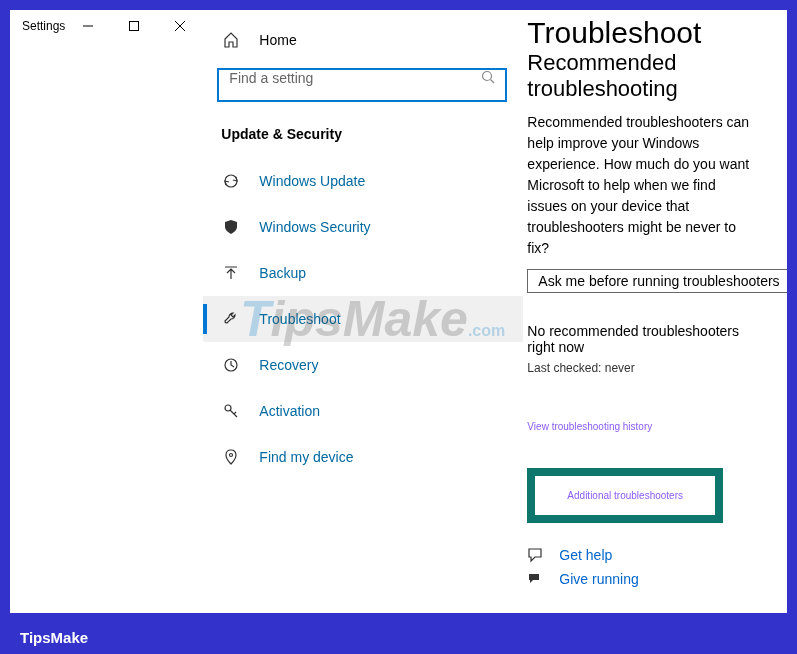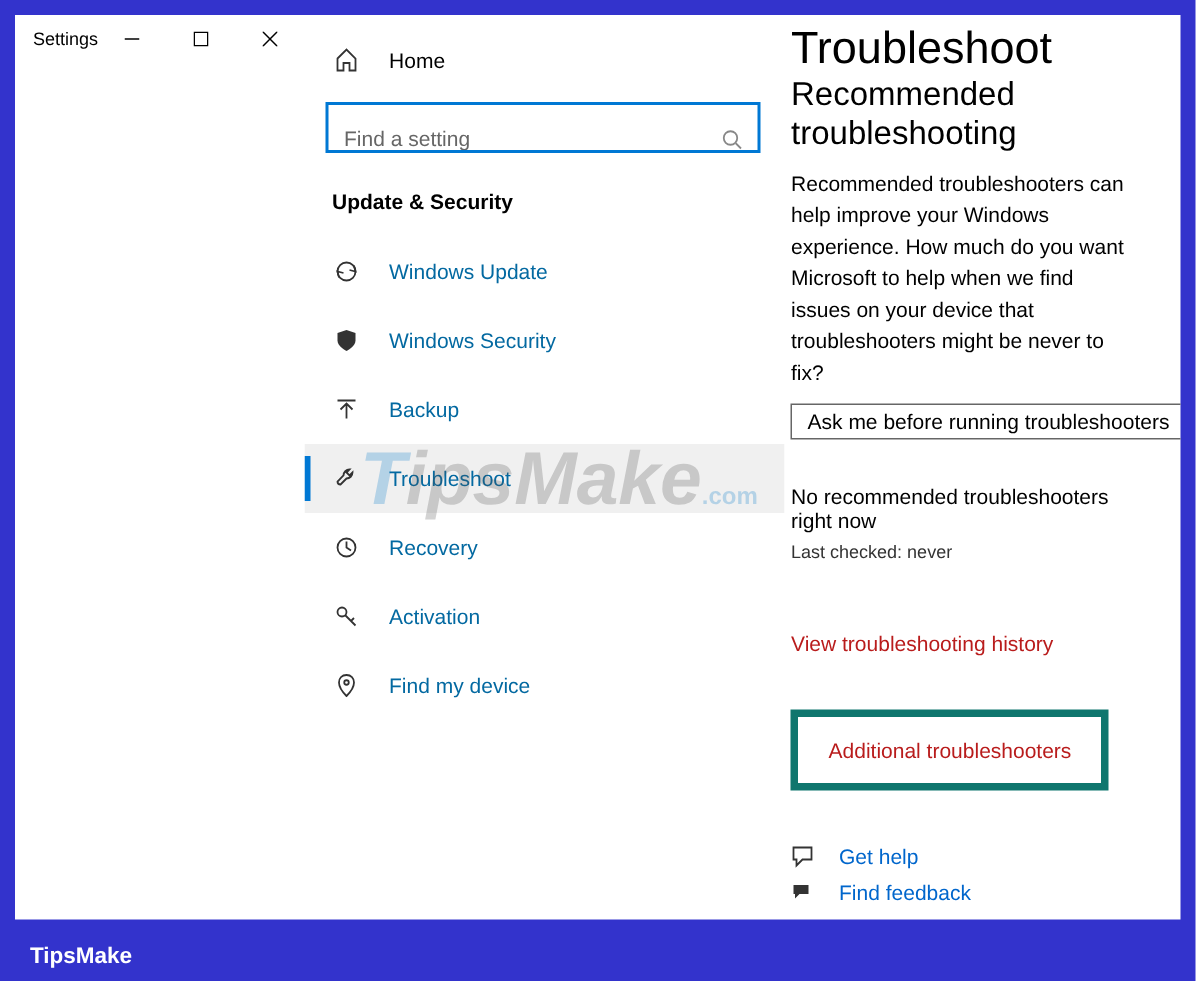--- a/index.html
+++ b/index.html
@@ -8,41 +8,41 @@
 .titlebar { height: 32px; display: flex; align-items: center; padding-left: 12px; font-size: 12px; color: #000; }
 .titlebar-spacer { flex: 1; }
 .win-ctrl { width: 46px; height: 32px; display: flex; align-items: center; justify-content: center; cursor: pointer; }
 .win-ctrl svg { width: 10px; height: 10px; }
 .body-area { flex: 1; display: flex; overflow: hidden; }
 .sidebar { width: 320px; padding: 10px 0 4px 0; overflow: hidden; }
 .home-row { display: flex; align-items: center; height: 40px; padding-left: 18px; cursor: pointer; }
 .home-row .icon { width: 20px; display: flex; justify-content: center; margin-right: 18px; }
 .home-row span.lbl { font-size: 14px; }
 .search-wrap { padding: 8px 14px 10px 14px; }
-.search-box { width: 290px; height: 34px; border: 2px solid #0078d4; display: flex; align-items: flex-end; padding: 0 10px; }
+.search-box { width: 290px; height: 34px; border: 2px solid #0078d4; display: flex; align-items: flex-start; padding: 0 10px; }
 .search-box input { flex: 1; border: none; outline: none; font-size: 14px; color: #666; }
 .search-box input::placeholder { color: #666; }
 .search-box .sicon { color: #666; }
 .category-hdr { padding: 14px 0 16px 18px; font-size: 14px; font-weight: 600; }
 .nav-item { display: flex; align-items: center; height: 46px; padding-left: 18px; cursor: pointer; position: relative; }
 .nav-item .icon { width: 20px; display: flex; justify-content: center; margin-right: 18px; color: #333; }
 .nav-item .lbl { font-size: 14px; color: #0369a1; }
 .nav-item.active::before { content: ""; position: absolute; left: 0; top: 8px; bottom: 8px; width: 4px; background: #0078d4; }
 .nav-item.active { background: #f0f0f0; }
 .main { flex: 1; padding: 6px 30px 0 4px; overflow: hidden; }
 .main h1 { font-size: 30px; font-weight: 400; margin-bottom: 0; }
 .main .intro { font-size: 14px; color: #000; margin: 4px 0 26px 0; line-height: 1.4; }
 .main h2 { font-size: 22px; font-weight: 400; margin-bottom: 10px; }
 .main .desc { font-size: 14px; line-height: 1.5; margin-bottom: 10px; }
 .dropdown { border: 1px solid #666; height: 24px; width: 285px; display: flex; align-items: center; padding: 0 10px; font-size: 14px; justify-content: space-between; cursor: pointer; margin-bottom: 30px; }
 .status-line { font-size: 14px; margin-bottom: 6px; }
 .last-checked { font-size: 12px; color: #333; margin-bottom: 46px; }
-.link { color: #b91c1c; font-size: 14px; cursor: pointer; display: block; }
+.link { color: #8b5cf6; font-size: 10px; cursor: pointer; display: block; }
 .link.first { margin-bottom: 36px; }
-.highlight-box { border: 5px solid #0f766e; padding: 14px 20px; display: inline-block; margin-bottom: 32px; }
+.highlight-box { border: 8px solid #0f766e; padding: 14px 32px; display: inline-block; margin-bottom: 20px; }
 .footer-links { margin-top: 4px; }
 .footer-link { display: flex; align-items: center; margin-bottom: 8px; cursor: pointer; }
 .footer-link .ficon { width: 20px; margin-right: 12px; color: #333; }
 .footer-link .flbl { color: #0066cc; font-size: 14px; }
 .watermark { position: absolute; left: 240px; top: 290px; font-size: 50px; font-weight: 700; font-style: italic; color: rgba(0,120,200,0.25); pointer-events: none; font-family: Arial, sans-serif; }
 .watermark .ips { color: rgba(80,80,80,0.25); }
 .watermark .com { font-size: 16px; font-style: normal; }
 .bottom-brand { position: absolute; left: 20px; bottom: 8px; color: #fff; font-weight: 600; font-size: 15px; }
 svg { display: block; }
 </style>
@@ -191,21 +191,21 @@
               </svg>
             </span>
           <span class="flbl">Get help</span>
         </div>
         <div class="footer-link">
           <span class="ficon">
               <svg width="16" height="16" viewBox="0 0 16 16">
                 <path d="M2 3 H12 V9 H6 L3 12 V9 H2 Z" fill="#333"></path>
               </svg>
             </span>
-          <span class="flbl">Find feedback</span>
+          <span class="flbl">Give running</span>
         </div>
       </div>
     </div>
   </div>
 </div>
 
 <div class="watermark">T<span class="ips">ipsMake</span><span class="com">.com</span></div>
 <div class="bottom-brand">TipsMake</div>
 
 </body></html>

